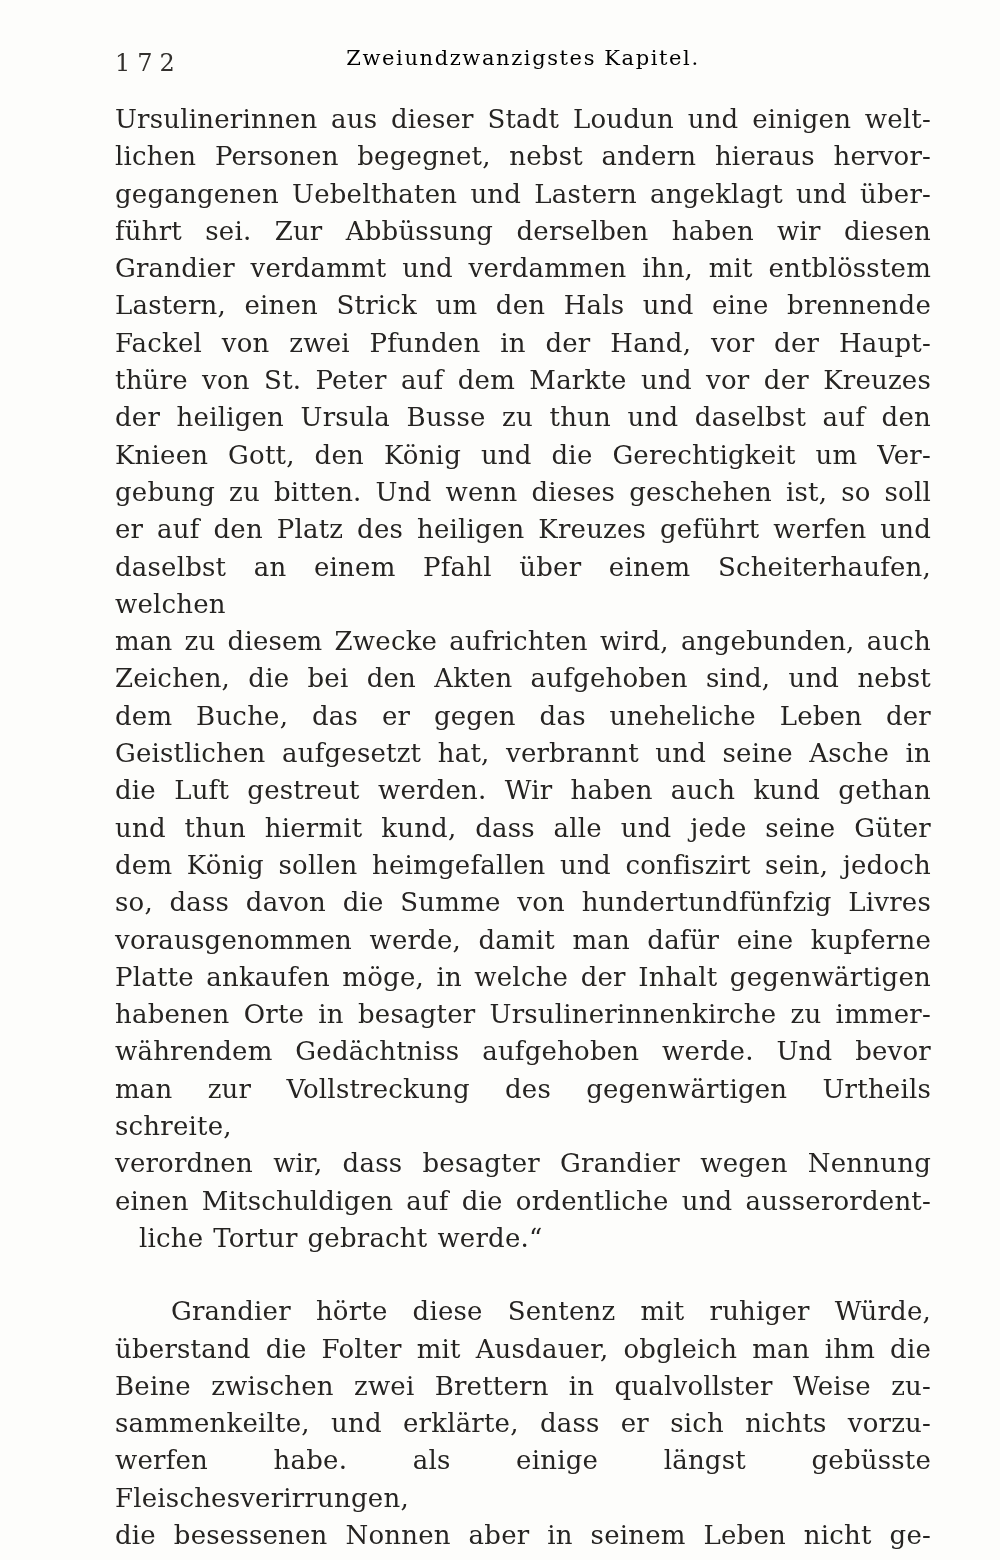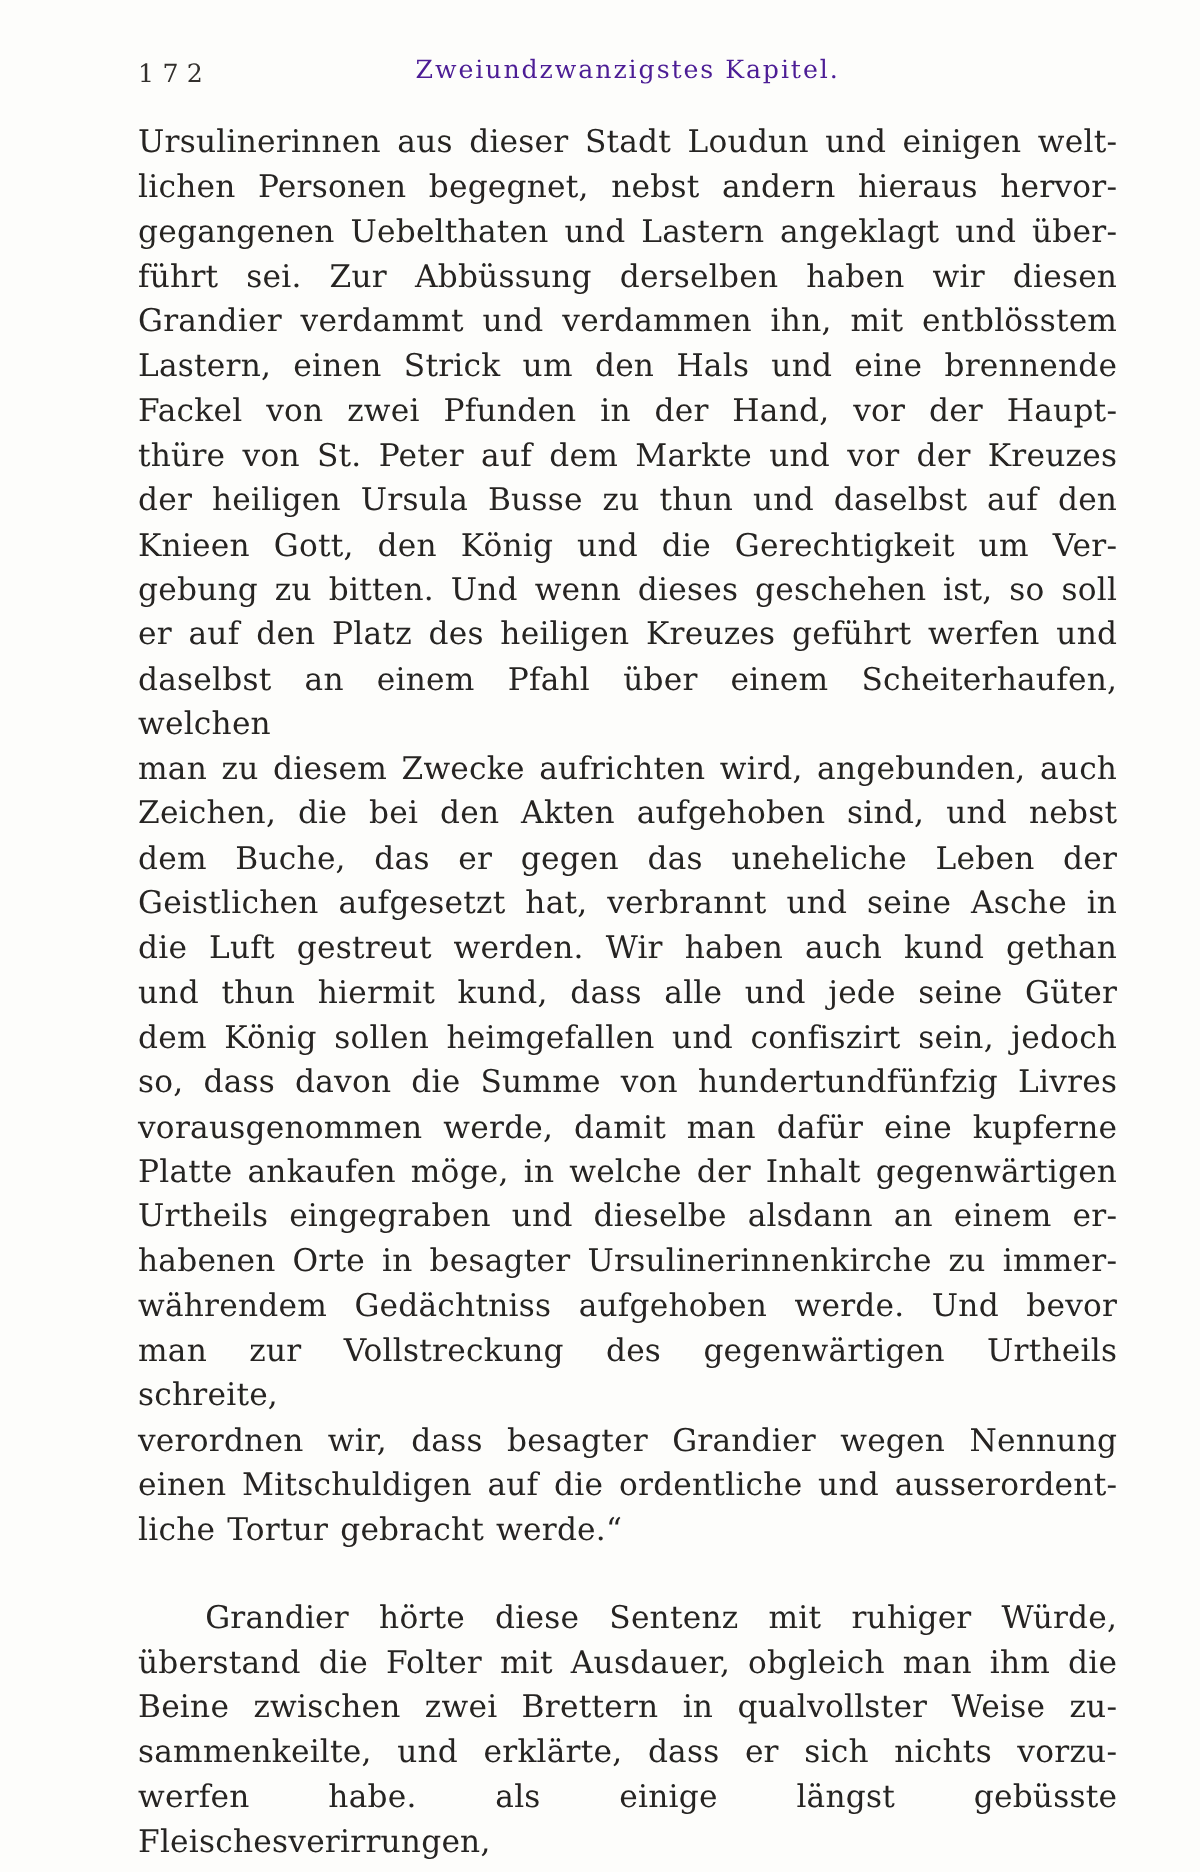--- a/index.html
+++ b/index.html
@@ -21,50 +21,51 @@
     position: absolute;
     top: 46px;
     left: 115px;
     width: 816px;
     height: 30px;
   }
   .page-number {
     position: absolute;
     left: 0;
     top: 3px;
-    font-size: 21px;
+    font-size: 24px;
     letter-spacing: 7px;
     color: #33302d;
   }
   .chapter-title {
     display: block;
     width: 100%;
     text-align: center;
     font-size: 21px;
     letter-spacing: 1.6px;
-    color: #4c1d95;
+    color: #000000;
   }
   .body-text {
     position: absolute;
     top: 101px;
     left: 115px;
     width: 816px;
     font-size: 26px;
     line-height: 37.3px;
   }
   .line {
     text-align: justify;
     text-align-last: justify;
     text-justify: inter-word;
     letter-spacing: 0.2px;
     word-spacing: 1.5px;
     min-height: 37.3px;
   }
   .line.par-end {
     text-align-last: left;
+    margin-left: 24px;
   }
   .line.indent {
     text-indent: 56px;
     margin-top: 36px;
   }
 </style>
 </head>
 <body>
 
 <div class="page">
@@ -90,21 +91,20 @@
       <div class="line">man zu diesem Zwecke aufrichten wird, angebunden, auch</div>
       <div class="line">Zeichen, die bei den Akten aufgehoben sind, und nebst</div>
       <div class="line">dem Buche, das er gegen das uneheliche Leben der</div>
       <div class="line">Geistlichen aufgesetzt hat, verbrannt und seine Asche in</div>
       <div class="line">die Luft gestreut werden.  Wir haben auch kund gethan</div>
       <div class="line">und thun hiermit kund, dass alle und jede seine Güter</div>
       <div class="line">dem König sollen heimgefallen und confiszirt sein, jedoch</div>
       <div class="line">so, dass davon die Summe von hundertundfünfzig Livres</div>
       <div class="line">vorausgenommen werde, damit man dafür eine kupferne</div>
       <div class="line">Platte ankaufen möge, in welche der Inhalt gegenwärtigen</div>
-      <div class="line">Urtheils eingegraben und dieselbe alsdann an einem er-</div>
       <div class="line">habenen Orte in besagter Ursulinerinnenkirche zu immer-</div>
       <div class="line">währendem Gedächtniss aufgehoben werde.  Und bevor</div>
       <div class="line">man zur Vollstreckung des gegenwärtigen Urtheils schreite,</div>
       <div class="line">verordnen wir, dass besagter Grandier wegen Nennung</div>
       <div class="line">einen Mitschuldigen auf die ordentliche und ausserordent-</div>
       <div class="line par-end">liche Tortur gebracht werde.“</div>
       <div class="line indent">Grandier hörte diese Sentenz mit ruhiger Würde,</div>
       <div class="line">überstand die Folter mit Ausdauer, obgleich man ihm die</div>
       <div class="line">Beine zwischen zwei Brettern in qualvollster Weise zu-</div>
       <div class="line">sammenkeilte, und erklärte, dass er sich nichts vorzu-</div>

